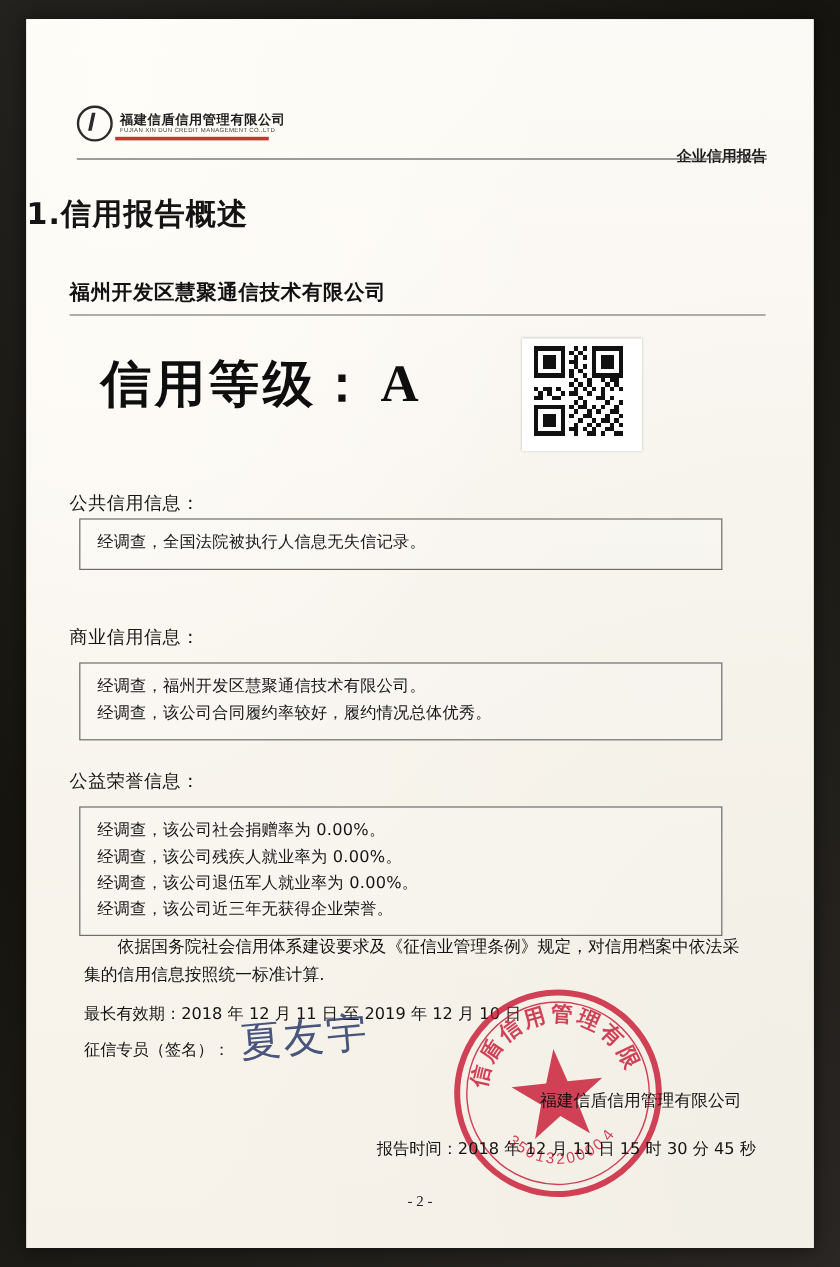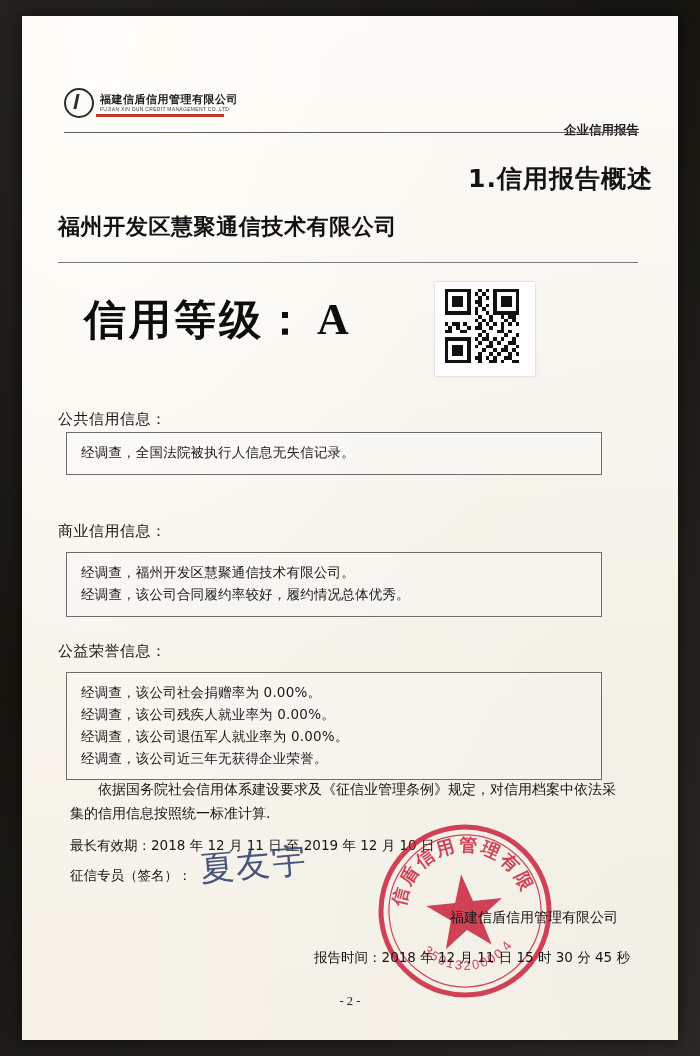--- a/index.html
+++ b/index.html
@@ -115,33 +115,33 @@
     height: 1px;
     background: #5e5e5e;
   }
 
   
   .doc-title {
     position: absolute;
     left: 0;
     top: 146px;
     width: 631px;
-    text-align: right;
+    text-align: left;
     font-size: 25px;
     font-weight: bold;
     color: #141414;
     letter-spacing: 1px;
     font-family: "DejaVu Sans", sans-serif;
   }
 
   .company-name {
     position: absolute;
     left: 36px;
-    top: 196px;
-    font-size: 22px;
+    top: 216px;
+    font-size: 17px;
     font-weight: bold;
     color: #121212;
     letter-spacing: .6px;
     font-family: "DejaVu Sans", sans-serif;
   }
   .company-rule {
     position: absolute;
     left: 36px;
     top: 246px;
     width: 580px;

